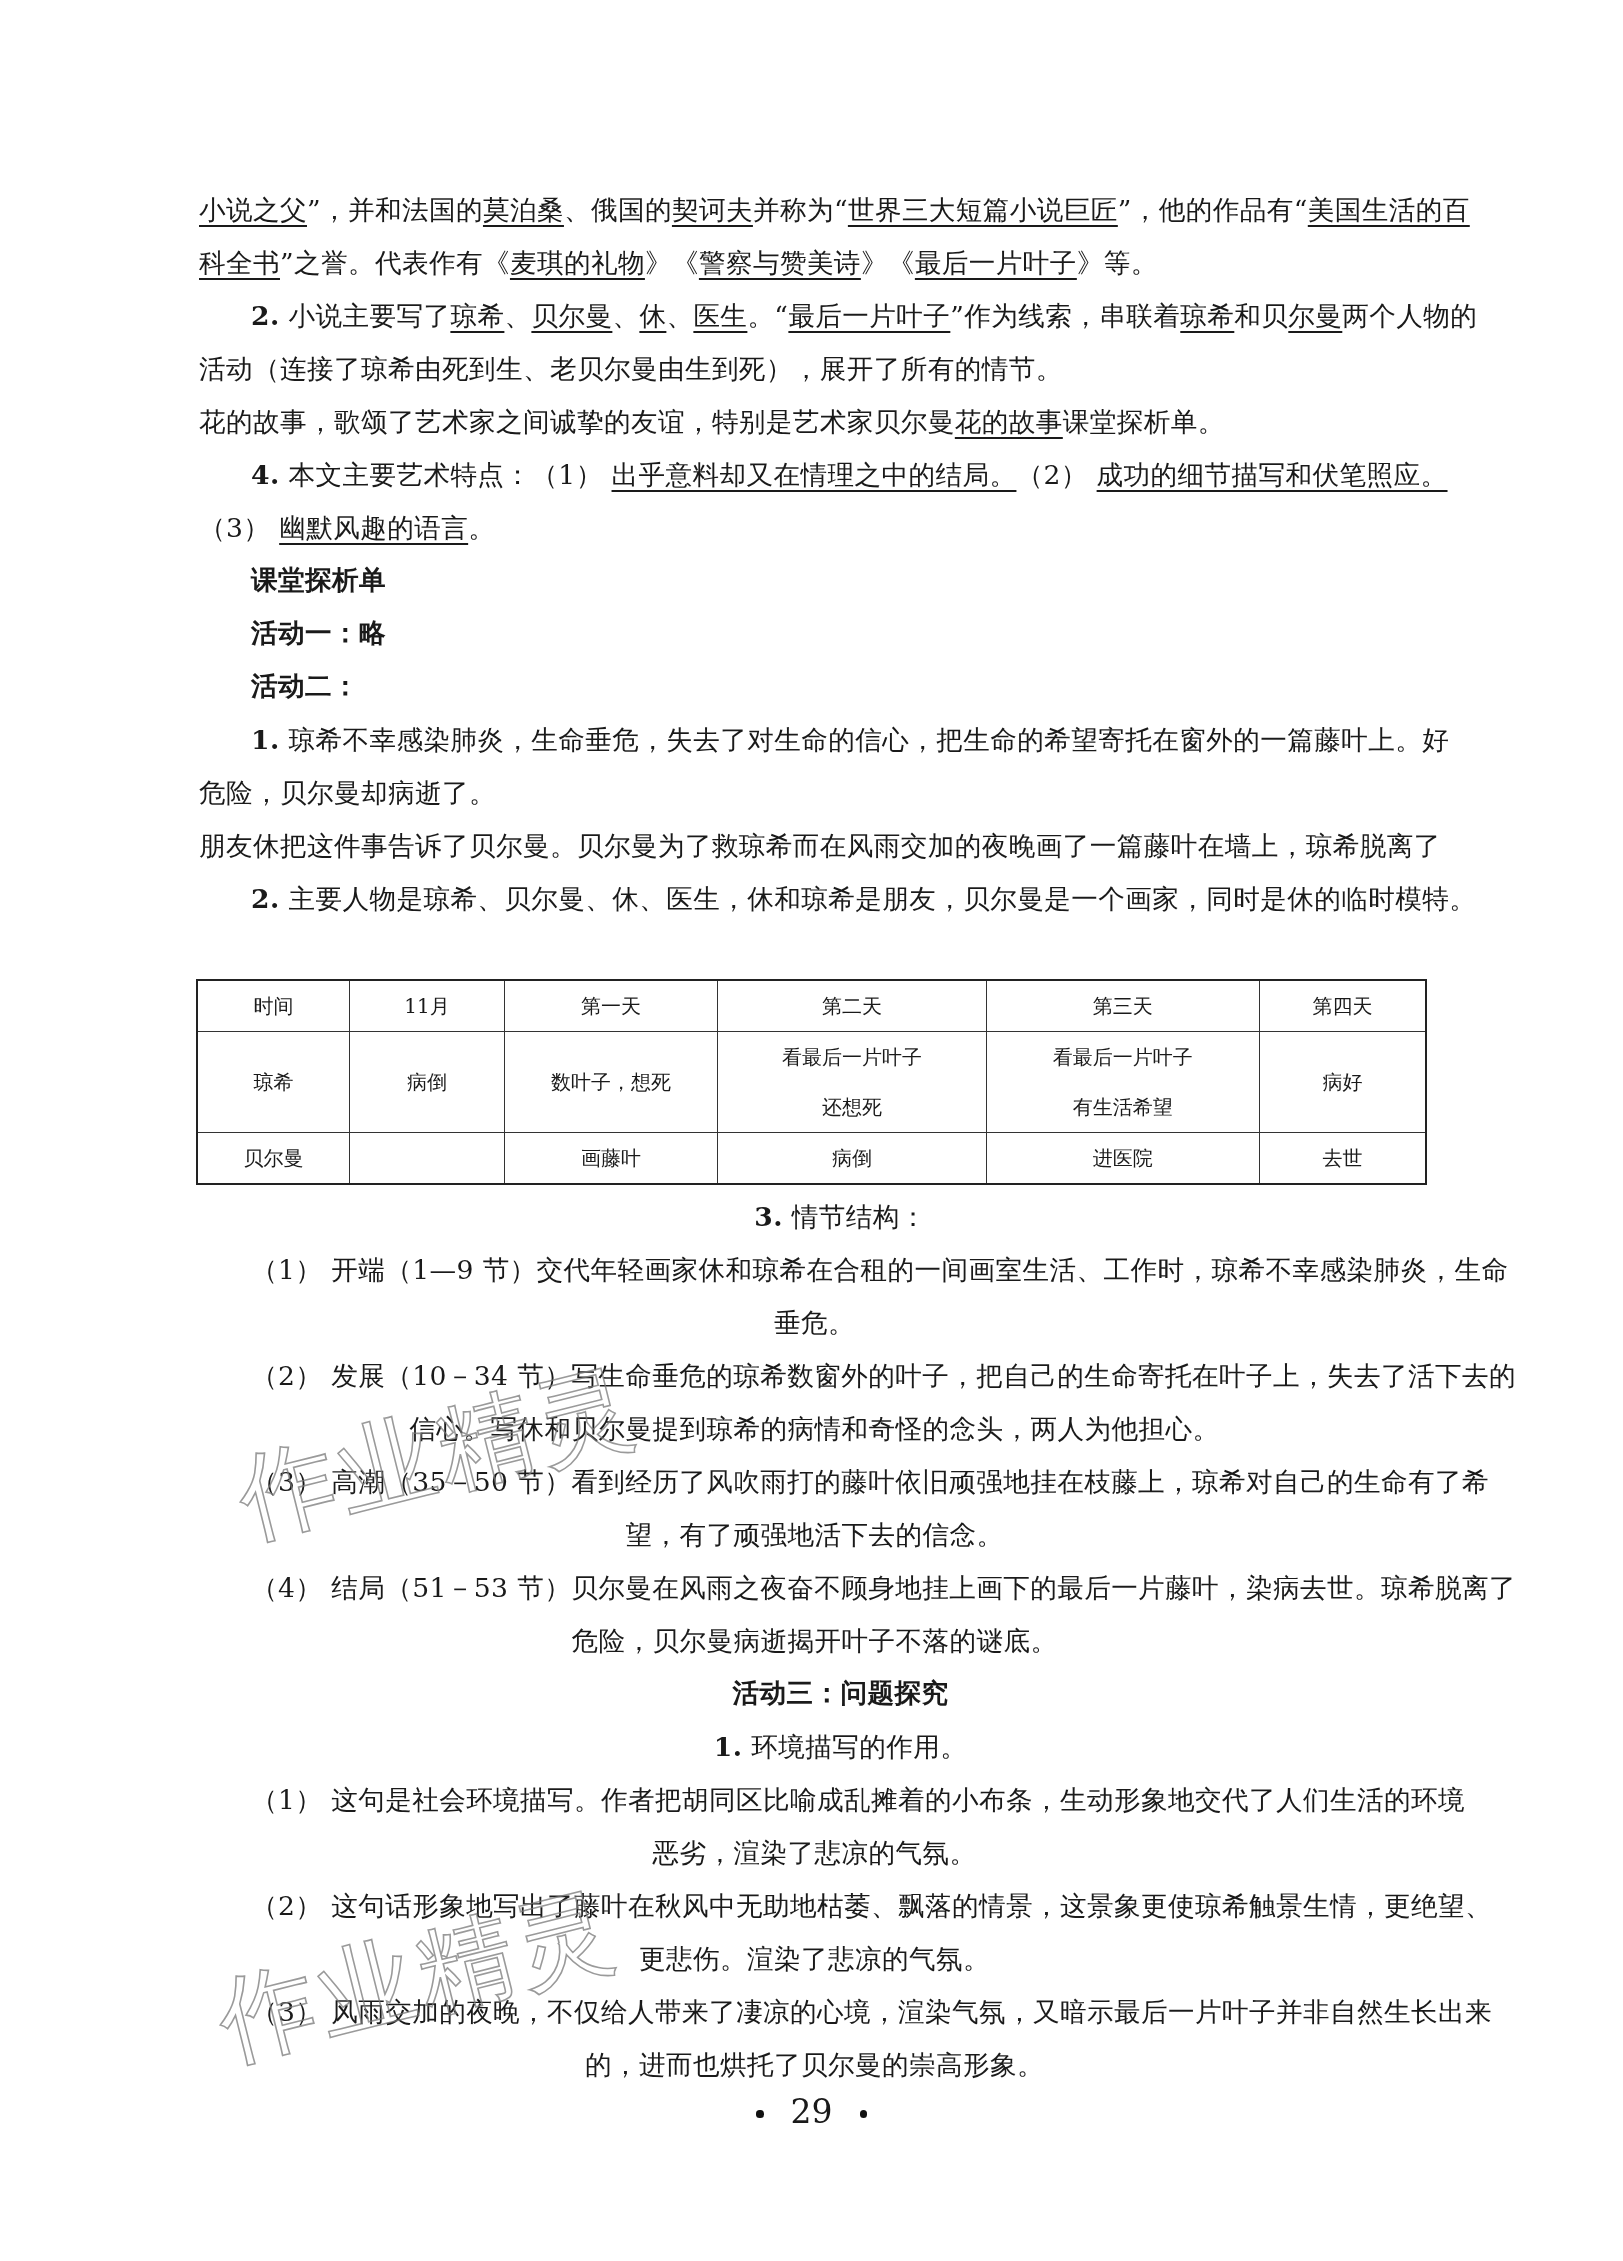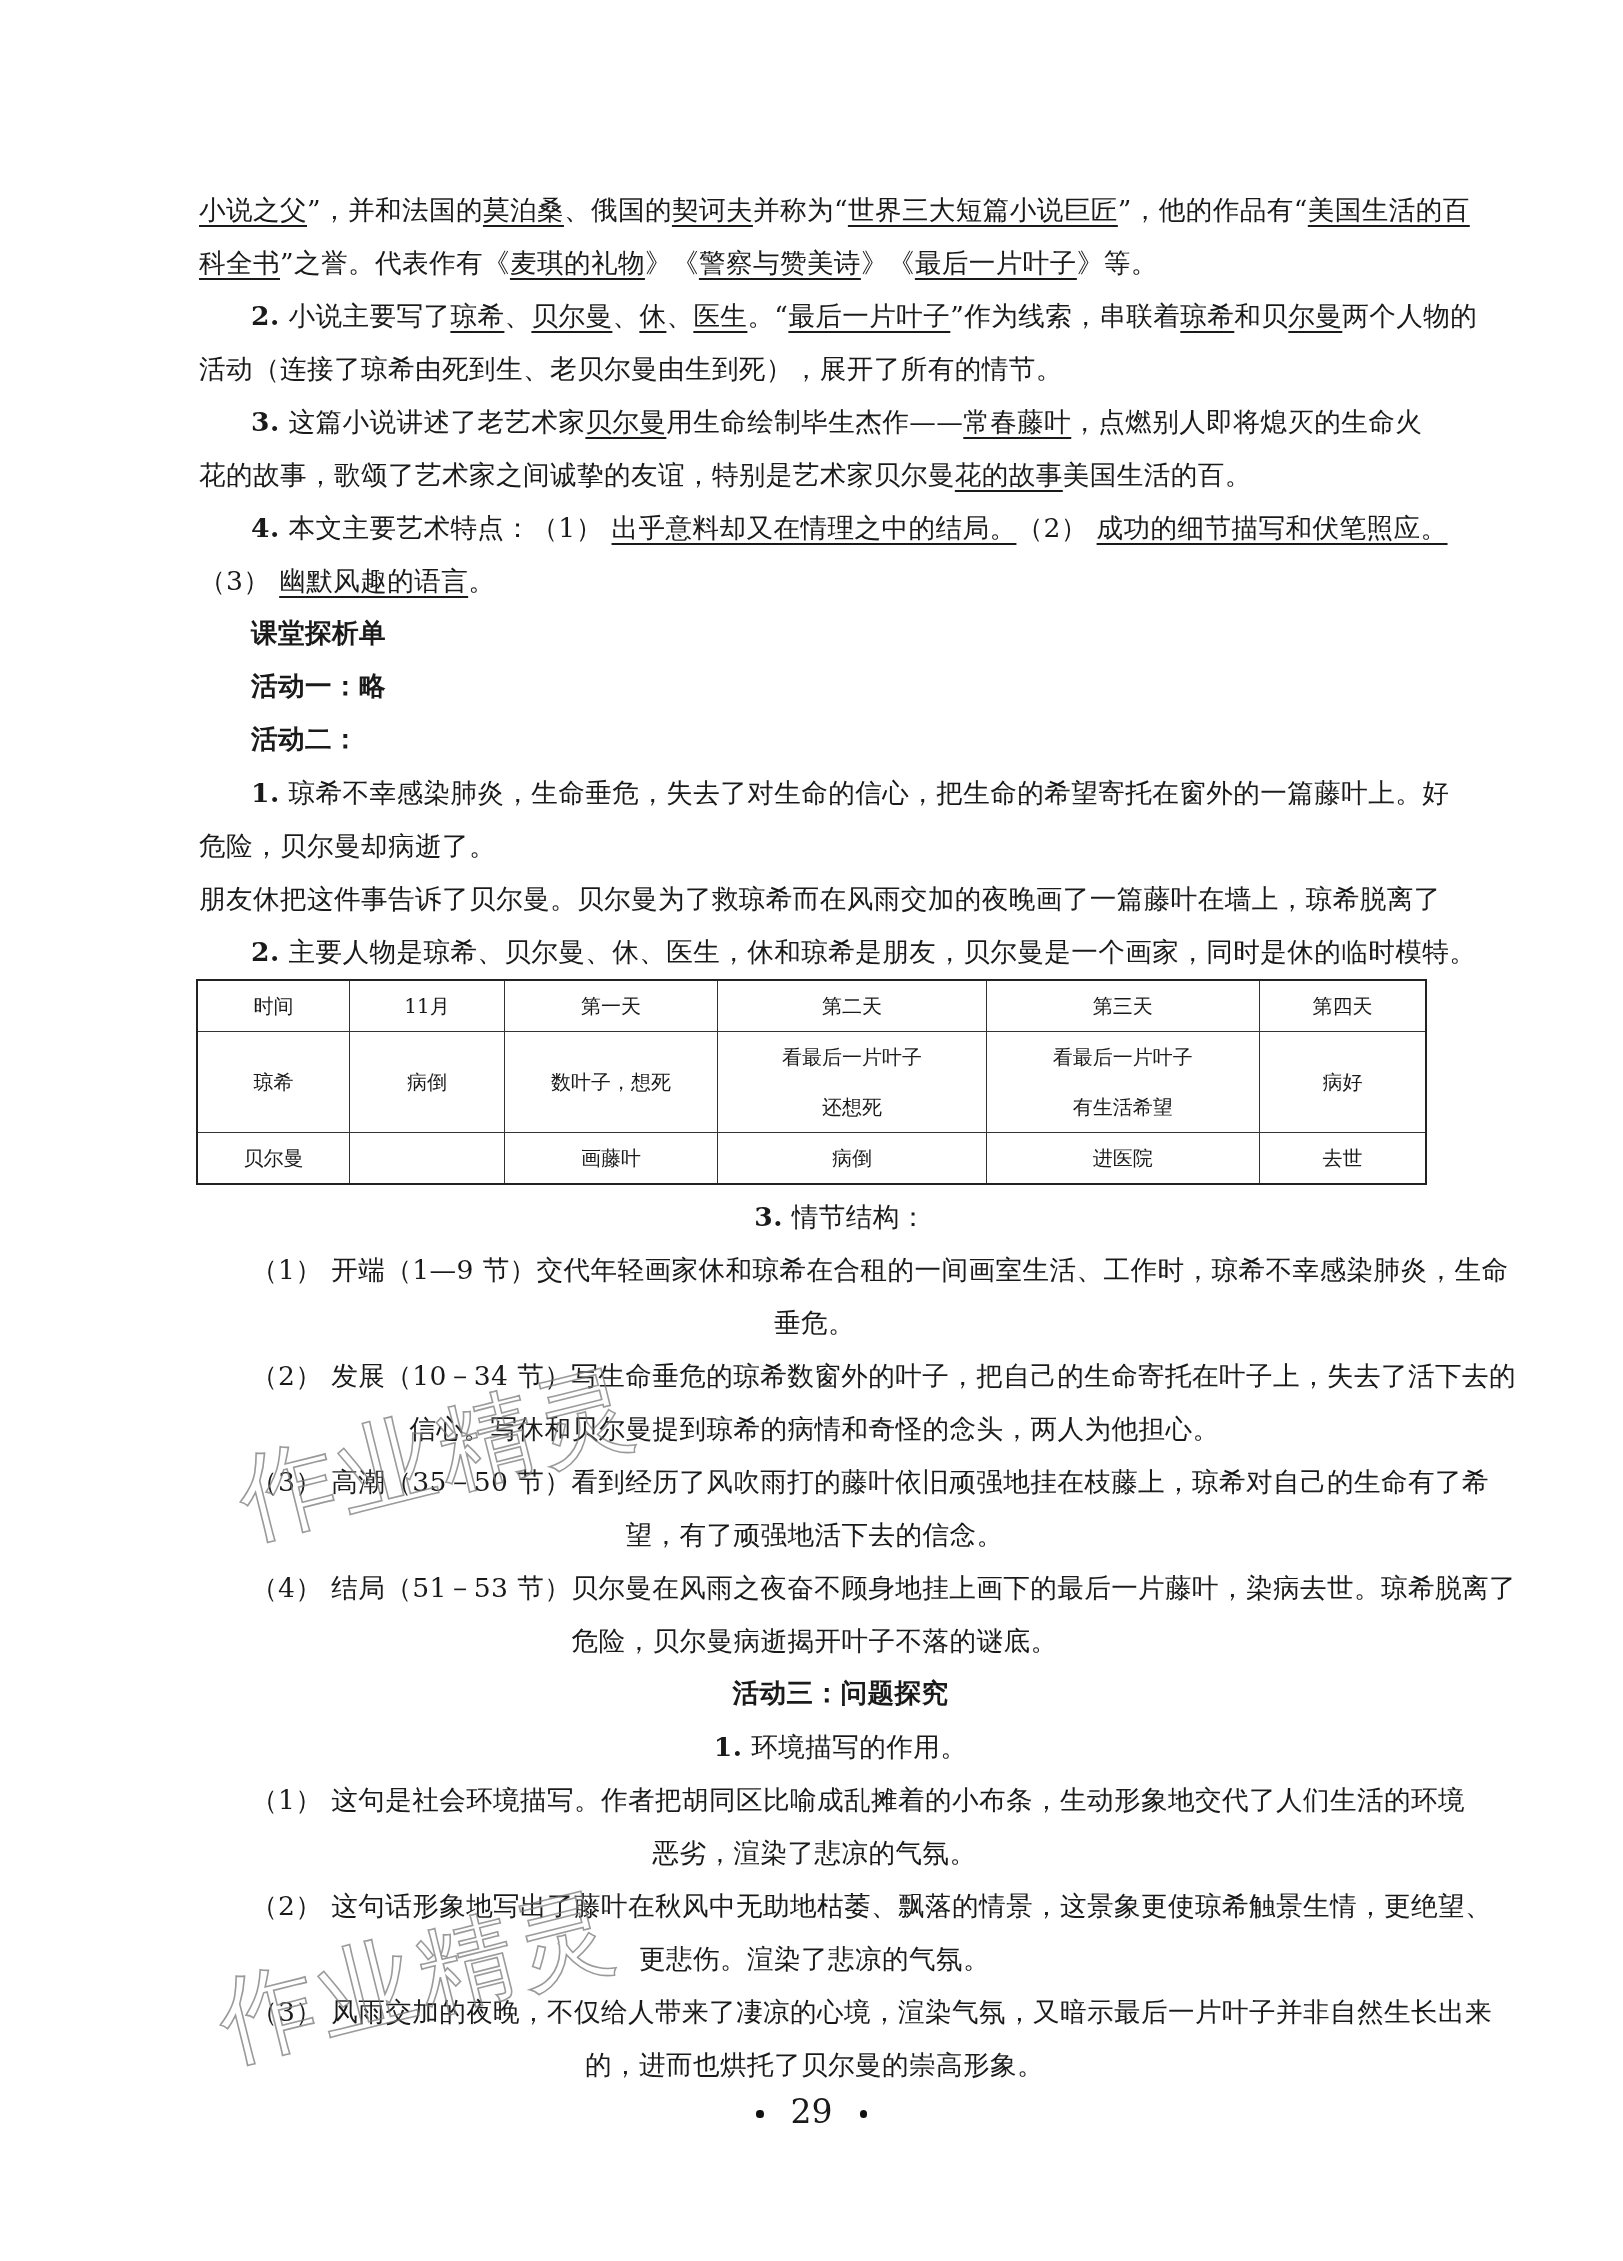--- a/index.html
+++ b/index.html
@@ -30,22 +30,21 @@
 
 <div class="page">
 
   <div class="col" style="top: 183px;">
     <div class="line"><span class="u">小说之父</span><span>”，并和法国的</span><span class="u">莫泊桑</span><span>、俄国的</span><span class="u">契诃夫</span><span>并称为“</span><span class="u">世界三大短篇小说巨匠</span><span>”，他的作品有“</span><span class="u">美国生活的百</span></div>
     <div class="line"><span class="u">科全书</span><span>”之誉。代表作有《</span><span class="u">麦琪的礼物</span><span>》《</span><span class="u">警察与赞美诗</span><span>》《</span><span class="u">最后一片叶子</span><span>》等。</span></div>
 
     <div class="line indent"><span class="num">2.</span><span><span> 小说主要写了</span><span class="u">琼希</span><span>、</span><span class="u">贝尔曼</span><span>、</span><span class="u">休</span><span>、</span><span class="u">医生</span><span>。“</span><span class="u">最后一片叶子</span><span>”作为线索，串联着</span><span class="u">琼希</span><span>和贝</span><span class="u">尔曼</span><span>两个人物的</span></span></div>
     <div class="line">活动（连接了琼希由死到生、老贝尔曼由生到死），展开了所有的情节。</div>
 
-    <div class="line indent"><span class="num">3.</span><span><span> 这篇小说讲述了老艺术家</span><span class="u">贝尔曼</span><span>用生命绘制毕生杰作——</span><span class="u">常春藤叶</span><span>，点燃别人即将熄灭的生命火</span></span></div>
-    <div class="line"><span>花的故事，歌颂了艺术家之间诚挚的友谊，特别是艺术家贝尔曼</span><span class="u">花的故事</span><span>美国生活的百。</span></div>
+    <div class="line"><span>花的故事，歌颂了艺术家之间诚挚的友谊，特别是艺术家贝尔曼</span><span class="u">花的故事</span><span>课堂探析单。</span></div>
 
     <div class="line indent"><span class="num">4.</span><span><span> 本文主要艺术特点：（1） </span><span class="u">出乎意料却又在情理之中的结局。</span><span>（2） </span><span class="u">成功的细节描写和伏笔照应。</span></span></div>
     <div class="line"><span>（3） </span><span class="u">幽默风趣的语言</span><span>。</span></div>
 
     <div class="line indent b">课堂探析单</div>
     <div class="line indent b">活动一：略</div>
     <div class="line indent b">活动二：</div>
 
     <div class="line indent"><span class="num">1.</span><span> 琼希不幸感染肺炎，生命垂危，失去了对生命的信心，把生命的希望寄托在窗外的一篇藤叶上。好</span></div>
     <div class="line">危险，贝尔曼却病逝了。</div>

